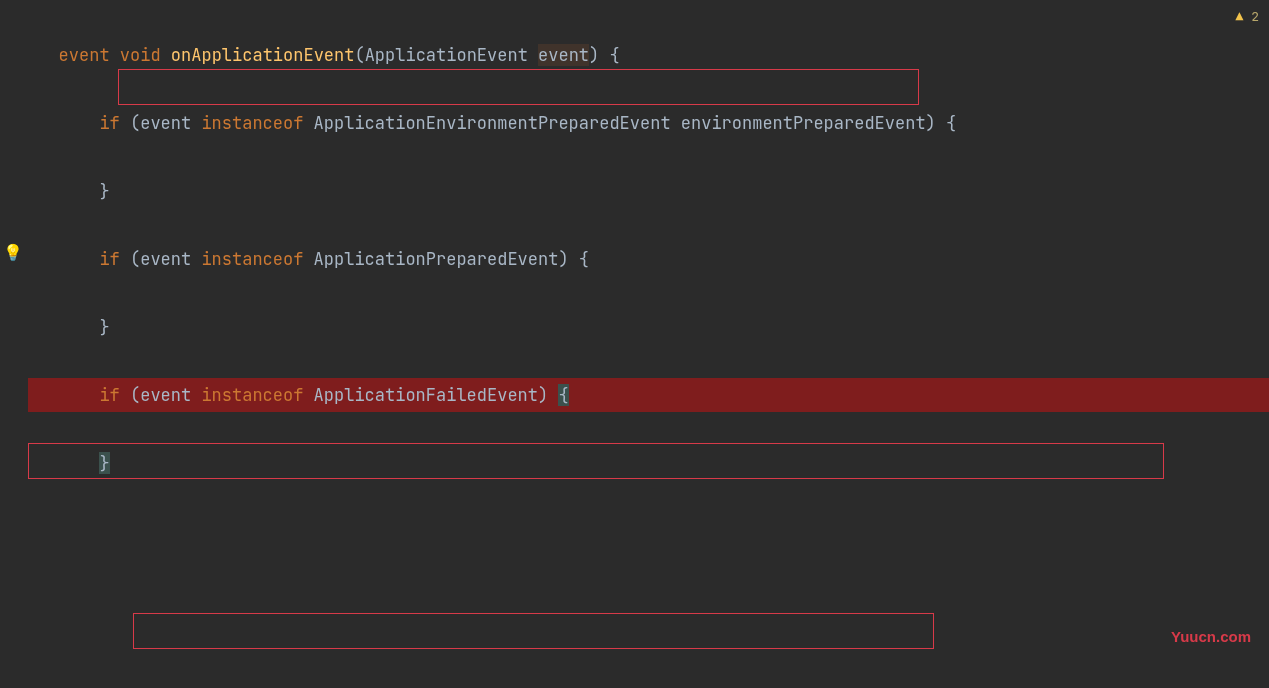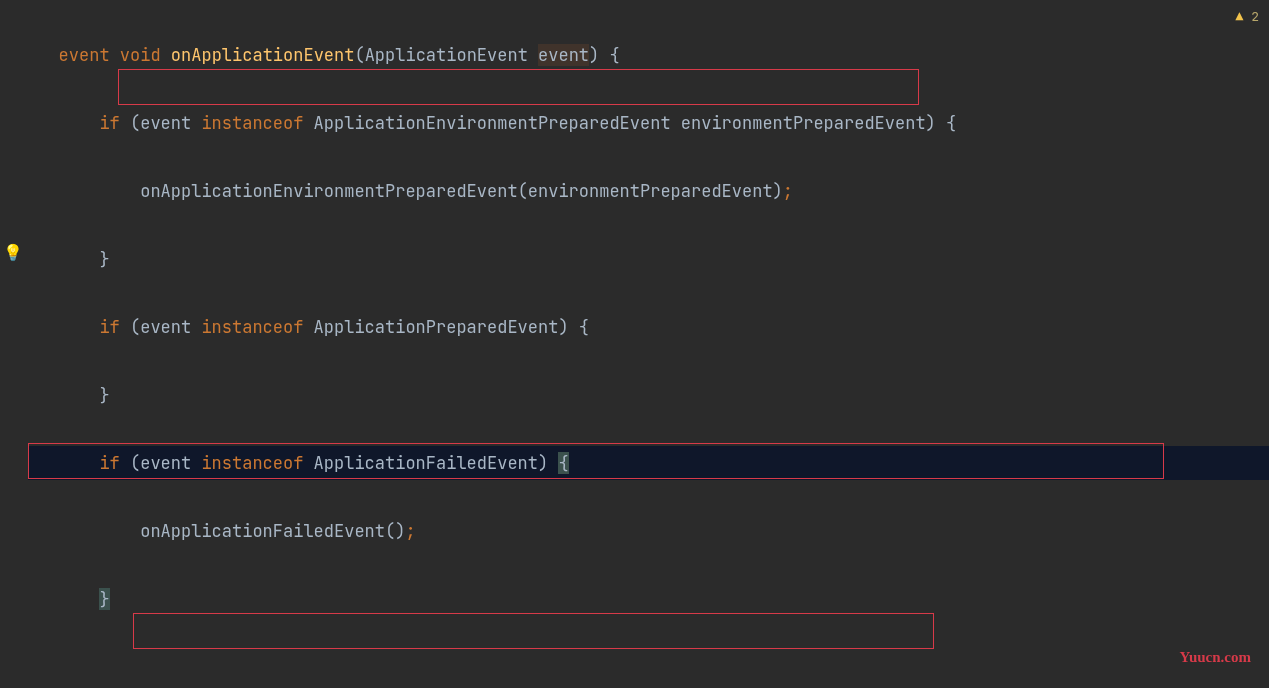--- a/index.html
+++ b/index.html
@@ -25,21 +25,21 @@
   .method { color: #ffc66d; }
   .plain { color: #a9b7c6; }
   .comma { color: #cc7832; }
   .hl-word { background: #40332b; }
   .hl-brace { background: #3b514d; }
   .red-box {
     border: 1px solid #d73a49;
     position: absolute;
     pointer-events: none;
   }
-  .highlight-line { background: #0f172a; }
+  .highlight-line { background: #7f1d1d; }
   .bulb {
     position: absolute;
     left: 3px;
     top: 245px;
     width: 16px;
     height: 16px;
     color: #f2c34c;
     font-size: 16px;
     line-height: 1;
   }
@@ -47,46 +47,44 @@
     position: absolute;
     right: 10px;
     top: 4px;
     color: #b8a76b;
     font-size: 13px;
   }
   .warn-icon { color: #f2c34c; }
   .watermark {
     position: absolute;
     right: 18px;
-    bottom: 16px;
+    bottom: 36px;
     color: #d73a49;
-    font-family: Liberation Serif, serif;
+    font-family: Liberation Sans, sans-serif;
     font-size: 15px;
     font-weight: 600;
   }
 </style>
 </head>
 <body>
 
 <div class="warn-badge">
   <span class="warn-icon">▲</span>
   <span>2</span>
 </div>
 
 <div class="bulb">💡</div>
 
 <div class="editor">
 <div class="line"><span class="plain">   </span><span class="kw">event</span><span class="plain"> </span><span class="kw">void</span><span class="plain"> </span><span class="method">onApplicationEvent</span><span class="plain">(</span><span class="plain">ApplicationEvent </span><span class="plain hl-word">event</span><span class="plain">) {</span></div>
 <div class="line"><span class="plain">       </span><span class="kw">if</span><span class="plain"> (</span><span class="plain">event </span><span class="kw">instanceof</span><span class="plain"> ApplicationEnvironmentPreparedEvent environmentPreparedEvent) {</span></div>
-<div class="line"><span class="plain">           </span><span class="plain">onApplicationEnvironmentPreparedEvent(environmentPreparedEvent)</span><span class="comma">;</span></div>
 <div class="line"><span class="plain">       </span><span class="plain">}</span></div>
 <div class="line"><span class="plain">       </span><span class="kw">if</span><span class="plain"> (</span><span class="plain">event </span><span class="kw">instanceof</span><span class="plain"> ApplicationPreparedEvent) {</span></div>
 <div class="line"><span class="plain">       </span><span class="plain">}</span></div>
 <div class="line highlight-line"><span class="plain">       </span><span class="kw">if</span><span class="plain"> (</span><span class="plain">event </span><span class="kw">instanceof</span><span class="plain"> ApplicationFailedEvent) </span><span class="hl-brace">{</span></div>
-<div class="line"><span class="plain">           </span><span class="plain">onApplicationFailedEvent()</span><span class="comma">;</span></div>
 <div class="line"><span class="plain">       </span><span class="hl-brace">}</span></div>
 
 
 
 
 
 
 
 
 

